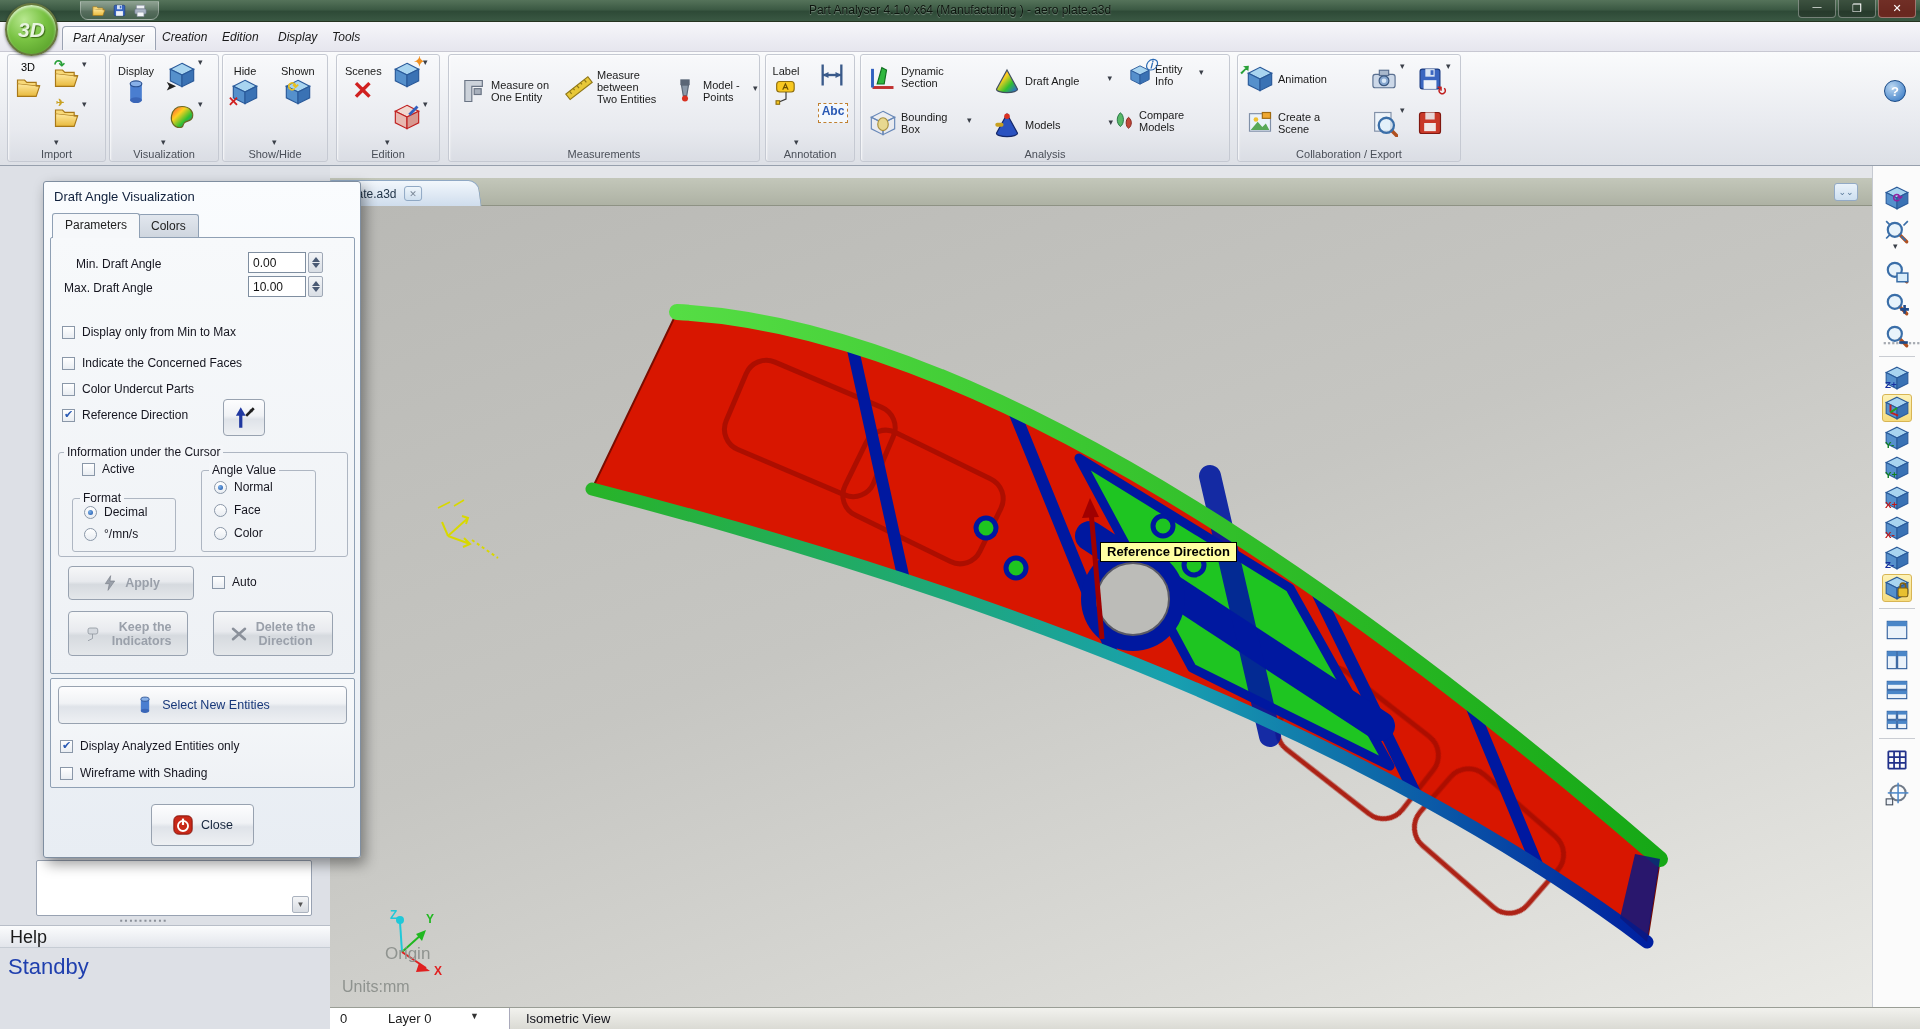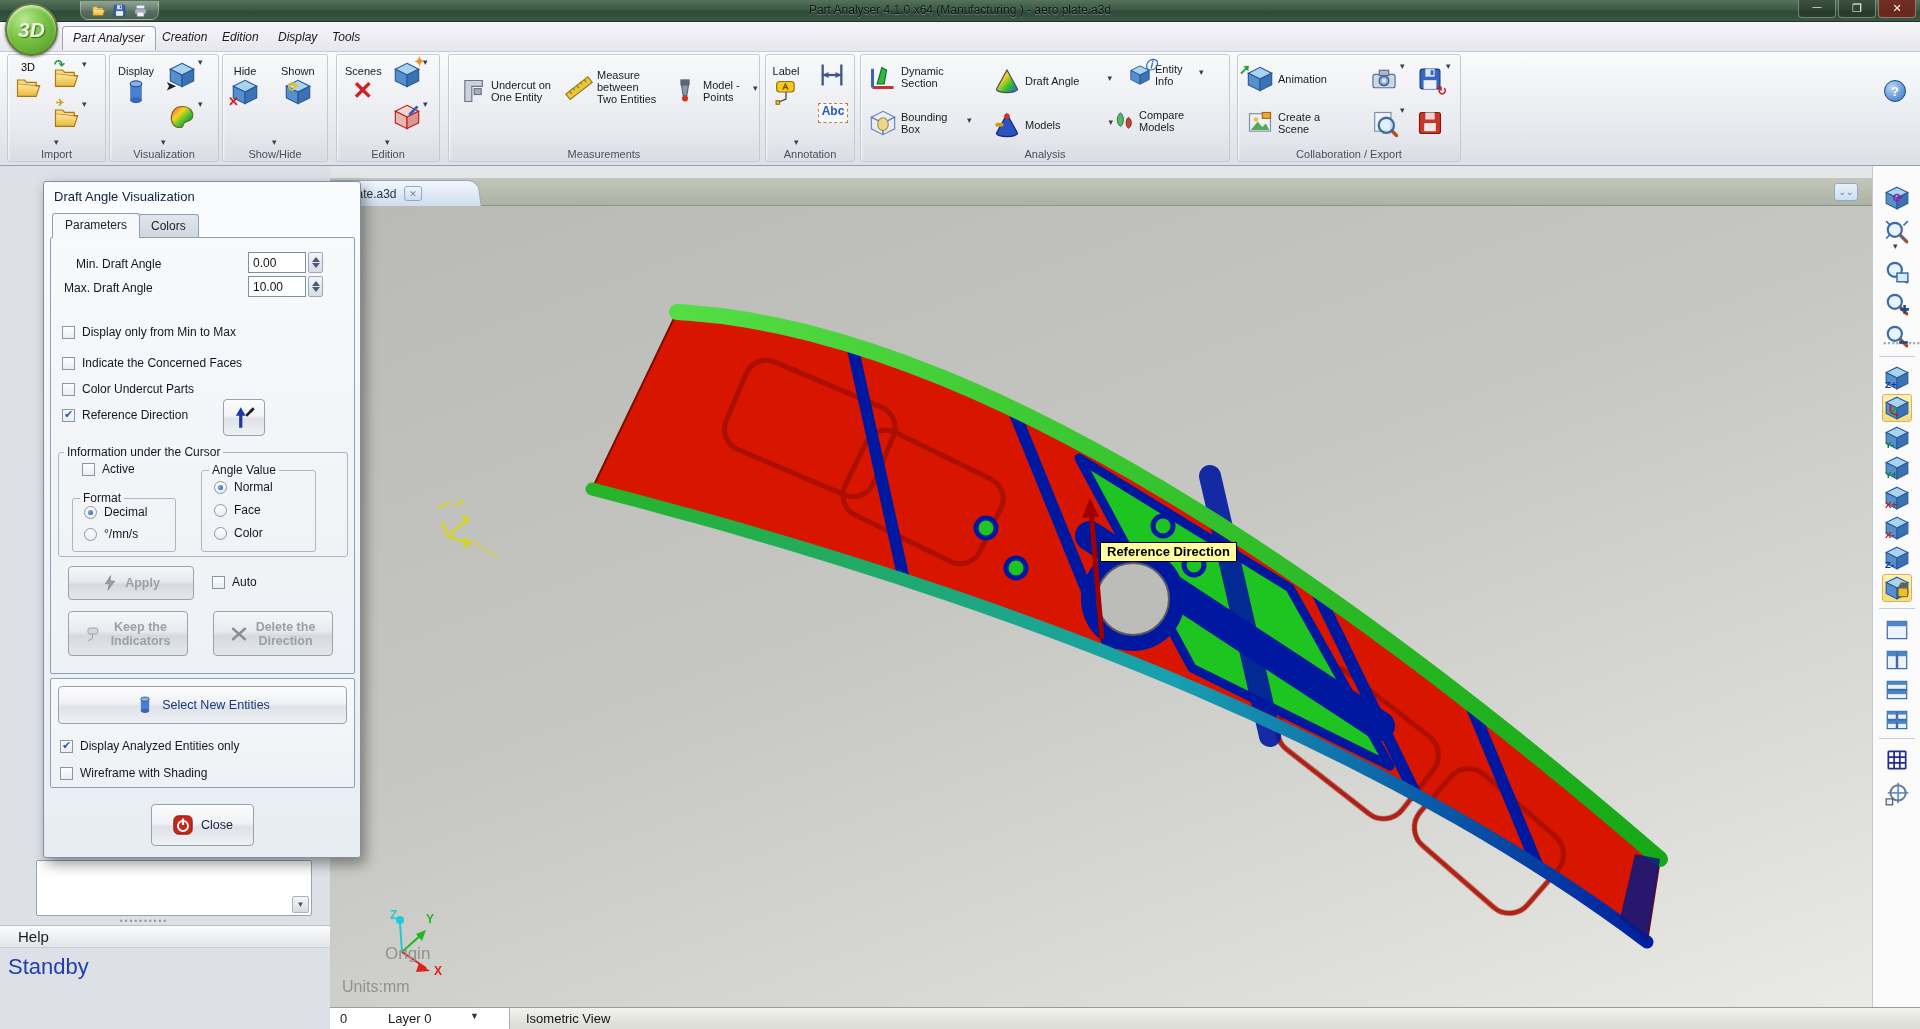--- a/index.html
+++ b/index.html
@@ -71,21 +71,21 @@
   .vtab.active{background:#fff;border-color:#9aa4b6;}
 
   
   #leftpanel{left:0;top:166px;width:330px;height:863px;background:#dde0e6;}
   #listbox{left:36px;top:694px;width:276px;height:56px;background:#fff;border:1px solid #98a2b2;border-radius:2px;}
   #listbox .scrollbtn{position:absolute;right:2px;bottom:2px;width:17px;height:17px;background:linear-gradient(180deg,#f4f5f7,#d8dce2);
     border:1px solid #aab2be;border-radius:2px;font-size:8px;color:#555;display:flex;align-items:center;justify-content:center;}
   #splitter{left:120px;top:753px;width:90px;height:6px;color:#8a8f98;font-size:8px;letter-spacing:2px;line-height:4px;overflow:hidden;}
   #helpbar{left:0;top:759px;width:330px;height:23px;background:linear-gradient(180deg,#fbfcfd,#e2e5eb);
     border-top:1px solid #b8bec8;border-bottom:1px solid #c6ccd4;}
-  #helpbar span{margin-left:18px;font-size:15px;color:#1a1a1a;line-height:22px;display:inline-block;}
+  #helpbar span{margin-left:10px;font-size:18px;color:#1a1a1a;line-height:22px;display:inline-block;}
   #standby{left:8px;top:788px;font-size:22px;color:#1f3fae;}
 
   
   #tabbar{left:330px;top:178px;width:1542px;height:28px;background:linear-gradient(180deg,#c3c7ba,#aeb2a4);
     border-bottom:1px solid #8e9284;}
   #doctab{position:absolute;left:0px;top:2px;width:150px;height:26px;
     background:linear-gradient(180deg,#f2f7fc,#cfdded);border:1px solid #8fa8c4;border-bottom:none;
     border-radius:4px 10px 0 0;display:flex;align-items:center;padding-left:16px;gap:8px;
     font-size:12px;color:#23364a;transform:skewX(8deg);}
   #doctab > *{transform:skewX(-8deg);}
@@ -448,21 +448,21 @@
       </div>
       <span class="dd" style="position:absolute;left:48px;bottom:12px"></span>
       <div class="glabel">Edition</div>
     </div>
 
     <div class="rgroup" style="left:448px;width:312px">
       <div class="rbtn-h" style="position:absolute;left:10px;top:22px;width:96px">
         <span class="icon28"><svg width="28" height="28">
               <use href="#sym-caliper"></use>
             </svg></span>
-        <span style="width:60px">Undercut on One Entity</span>
+        <span style="width:60px">Measure on One Entity</span>
       </div>
       <div class="rbtn-h" style="position:absolute;left:116px;top:14px;width:98px">
         <span class="icon28"><svg width="28" height="28">
               <use href="#sym-ruler"></use>
             </svg></span>
         <span style="width:62px">Measure between Two Entities</span>
       </div>
       <div class="rbtn-h" style="position:absolute;left:222px;top:22px">
         <span class="icon28"><svg width="28" height="28">
               <use href="#sym-probe"></use>
@@ -917,21 +917,21 @@
     <div class="cbrow" style="left:168px;top:393px">
       <span class="cb"></span>
       <span>Auto</span>
     </div>
 
     <div class="dbtn disabled" style="left:24px;top:429px;width:120px;height:45px">
       <svg width="18" height="18" viewBox="0 0 24 24">
           <rect x="4" y="4" width="13" height="8" rx="2.5" fill="#d4d8de" stroke="#8a909a"></rect>
           <polyline points="10,12 10,18 4,21" fill="none" stroke="#8a909a"></polyline>
         </svg>
-      <span style="width:62px;text-align:center">Keep the Indicators</span>
+      <span style="width:62px;text-align:right">Keep the Indicators</span>
     </div>
     <div class="dbtn disabled" style="left:169px;top:429px;width:120px;height:45px">
       <svg width="18" height="18" viewBox="0 0 24 24">
           <path d="M4 5 L20 19 M20 5 L4 19" stroke="#8a909a" stroke-width="3.4" stroke-linecap="round"></path>
         </svg>
       <span style="width:62px;text-align:center">Delete the Direction</span>
     </div>
 
     <div id="section2" class="abs"></div>
     <div class="dbtn" style="left:14px;top:504px;width:289px;height:38px">

